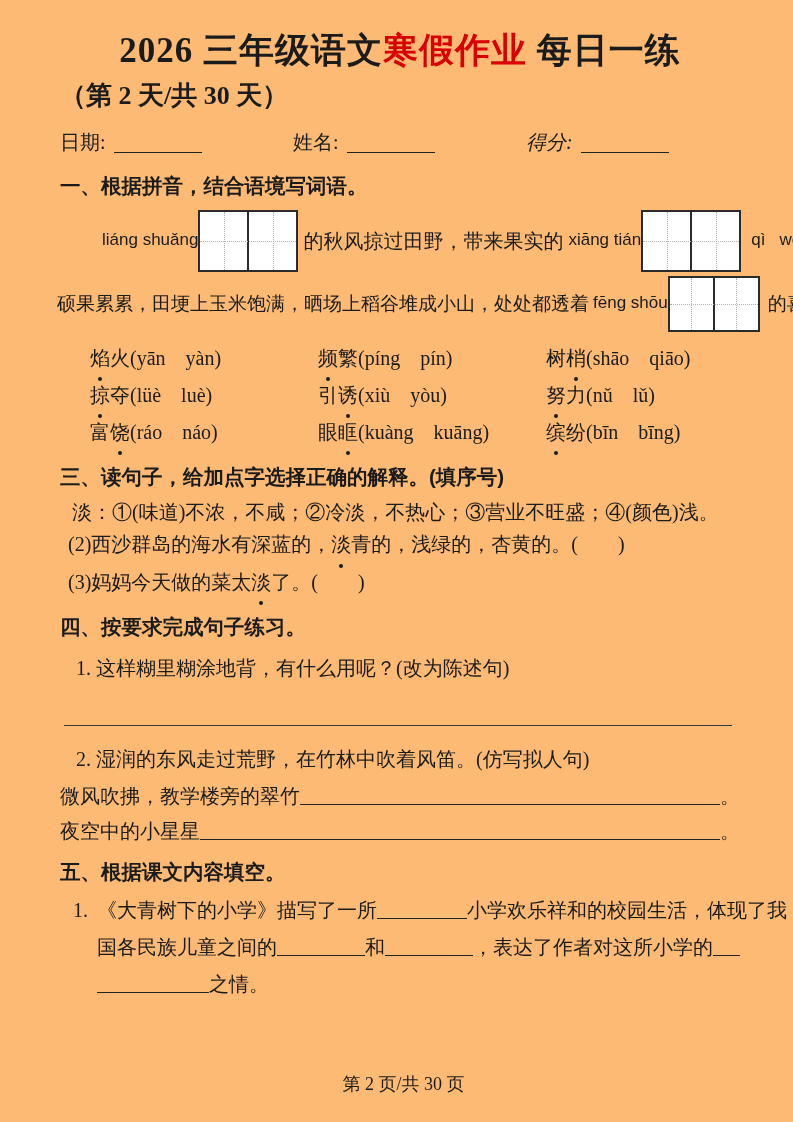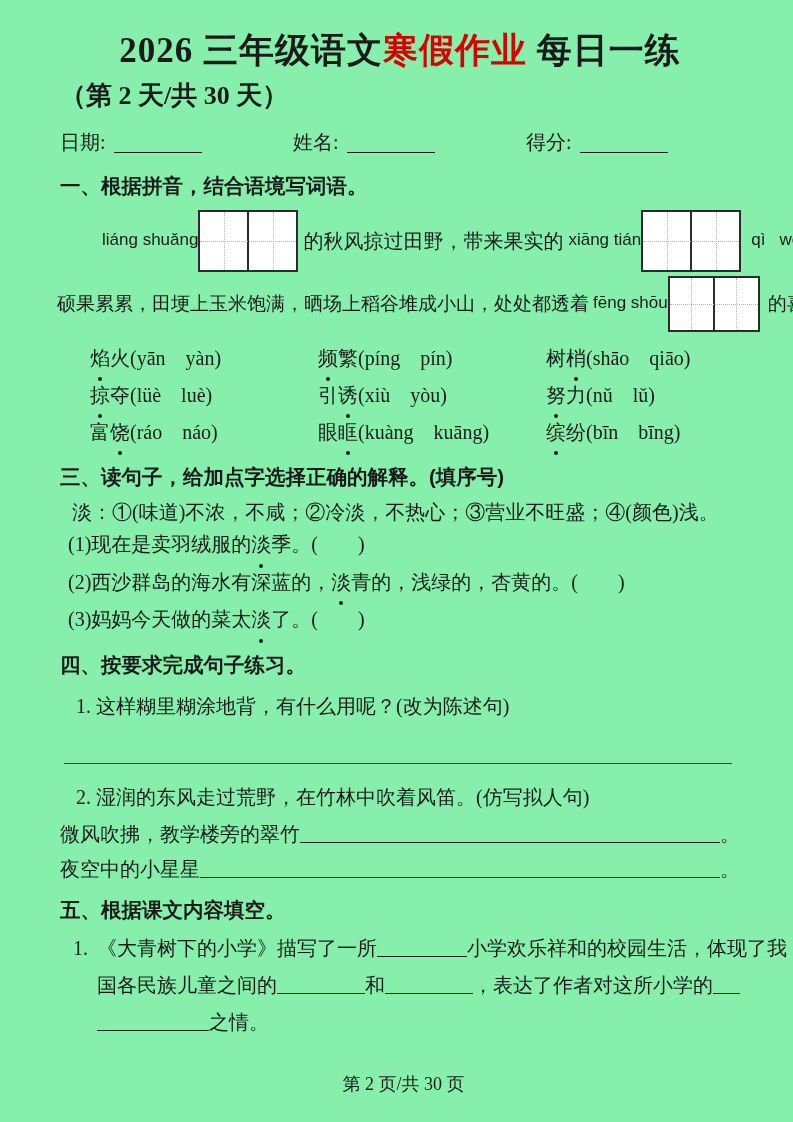--- a/index.html
+++ b/index.html
@@ -1,28 +1,28 @@
 <!DOCTYPE html>
 <html><head>
 <meta charset="utf-8">
 <style>
   * { margin:0; padding:0; box-sizing:border-box; }
   html,body { background:#ffffff; }
   .page {
-    width:793px; height:1122px; background:#86efac; position:relative;
+    width:793px; height:1122px; background:#fdba74; position:relative;
     font-family:"Liberation Serif","DejaVu Serif",serif;
     color:#1b1b1b; padding:30px 53px 0 60px; overflow:hidden;
   }
   
   .title { text-align:center; font-size:35px; font-weight:800; letter-spacing:1px; line-height:1.2; white-space:nowrap; }
   .title .red { color:#d80000; }
   .subtitle { text-align:left; font-size:26px; font-weight:700; margin-top:6px; }
   .info-row { display:flex; margin-top:16px; font-size:20px; }
   .info-field { width:233px; white-space:nowrap; }
-  .info-field:last-child { width:auto; }
+  .info-field:last-child { width:auto;font-style:italic; }
   .wline { display:inline-block; width:88px; height:20px; vertical-align:-4px;
            border-bottom:1.6px solid #222; margin-left:8px; }
   
   .sec-heading { font-family:"Liberation Sans","DejaVu Sans",sans-serif;
                  font-weight:700; font-size:20.5px; }
   
   .s1-row1 { display:flex; align-items:center; margin:10px 0 0 42px; }
   .s1-row2 { display:flex; align-items:center; margin:4px 0 0 -3px; font-size:19px; }
   .pbu { display:flex; flex-direction:row; align-items:center; }
   .pinyin { font-family:"Liberation Sans","DejaVu Sans",sans-serif; font-size:17px;
@@ -124,21 +124,20 @@
     <div class="pron-item"><span></span><span class="dotted">掠</span><span>夺(lüè　luè)</span></div>
     <div class="pron-item"><span>引</span><span class="dotted">诱</span><span>(xiù　yòu)</span></div>
     <div class="pron-item"><span></span><span class="dotted">努</span><span>力(nǔ　lǔ)</span></div>
     <div class="pron-item"><span>富</span><span class="dotted">饶</span><span>(ráo　náo)</span></div>
     <div class="pron-item"><span>眼</span><span class="dotted">眶</span><span>(kuàng　kuāng)</span></div>
     <div class="pron-item"><span></span><span class="dotted">缤</span><span>纷(bīn　bīng)</span></div>
   </div>
 
   <div class="sec-heading mt12">三、读句子，给加点字选择正确的解释。(填序号)</div>
   <div class="s3-defs">淡：①(味道)不浓，不咸；②冷淡，不热心；③营业不旺盛；④(颜色)浅。</div>
-  <div class="s3-item"><span>(1)</span><span>现在是卖羽绒服的</span><span class="dotted">淡</span><span>季。(　　)</span></div>
   <div class="s3-item"><span>(2)</span><span>西沙群岛的海水有深蓝的，</span><span class="dotted">淡</span><span>青的，浅绿的，杏黄的。(　　)</span></div>
   <div class="s3-item"><span>(3)</span><span>妈妈今天做的菜太</span><span class="dotted">淡</span><span>了。(　　)</span></div>
 
   <div class="sec-heading mt12">四、按要求完成句子练习。</div>
   <div class="s4-line mt12">1. 这样糊里糊涂地背，有什么用呢？(改为陈述句)</div>
   <div class="answer-line"></div>
   <div class="s4-line mt18">2. 湿润的东风走过荒野，在竹林中吹着风笛。(仿写拟人句)</div>
   <div class="fline">
     <span class="txt">微风吹拂，教学楼旁的翠竹</span>
     <span class="fill"></span>

